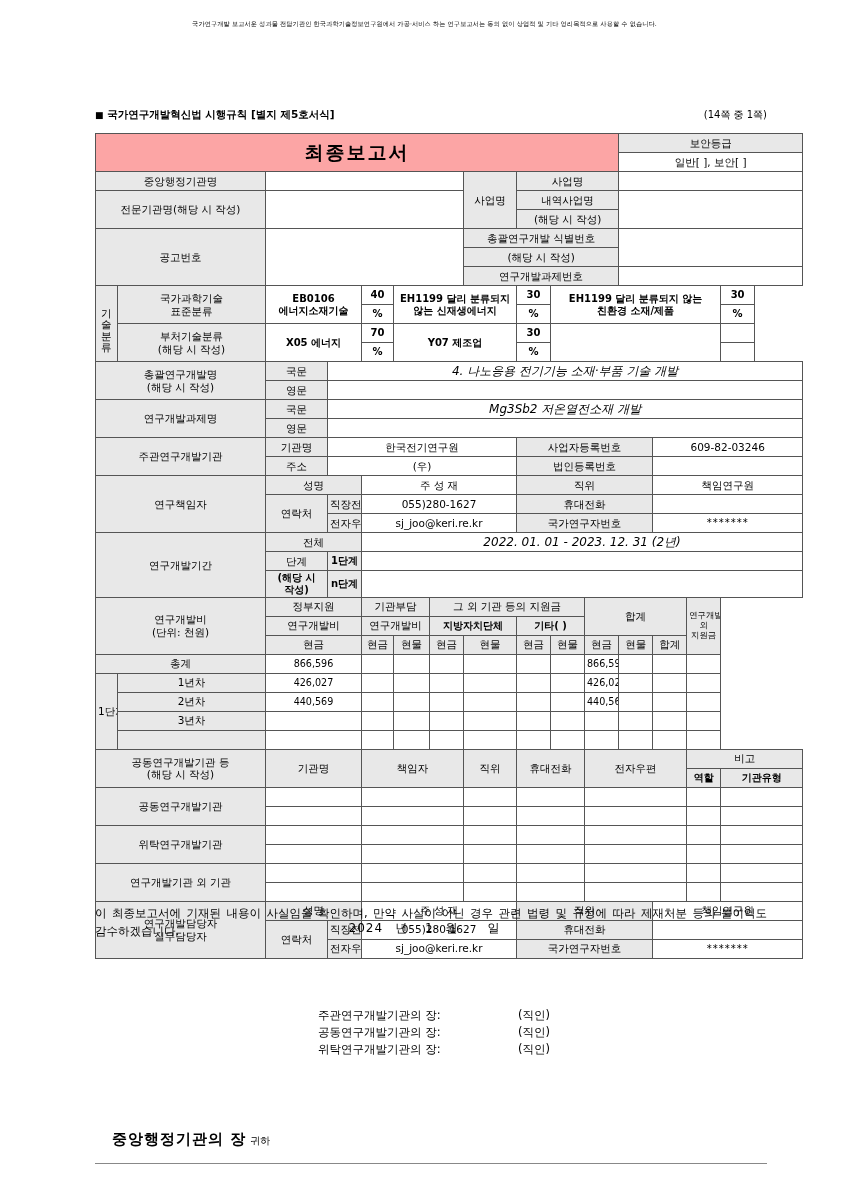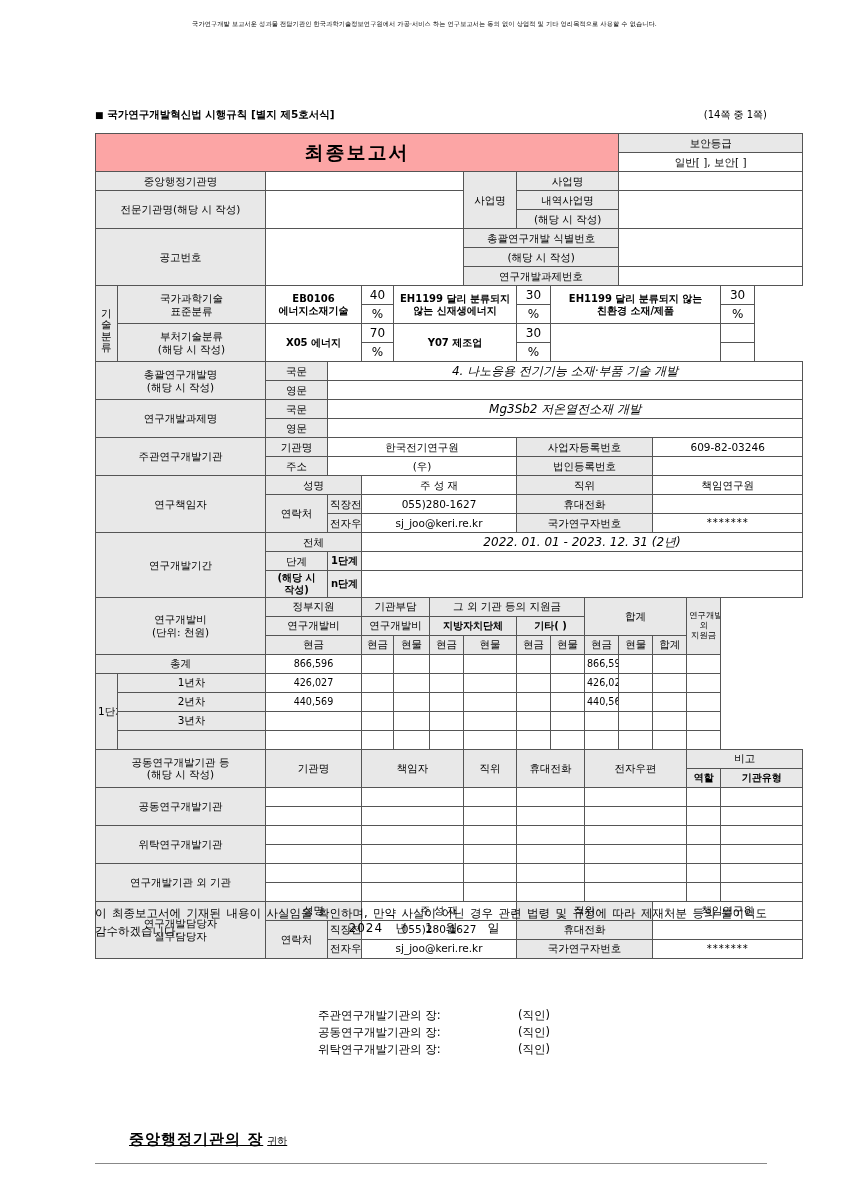--- a/index.html
+++ b/index.html
@@ -84,21 +84,21 @@
     background: #fca5a5;
   }
   .vert {
     writing-mode: vertical-rl;
     text-orientation: upright;
     letter-spacing: 1px;
     line-height: 1;
     background: #e8e8e8;
     font-size: 10.5px;
   }
-  .num { font-size: 12px; }
+  .num { font-size: 10px; font-weight: bold; }
   .small { font-size: 10px; font-weight: bold; }
   .tiny { font-size: 8.4px; }
   .pad-l { text-align: left; padding-left: 4px; }
   .big-txt { font-size: 12px; font-style: italic; }
   .money { font-size: 9.6px; text-align: left; padding-left: 6px; }
   .stars { letter-spacing: 1px; font-size: 10px; }
 
   
   .declare {
     position: absolute;
@@ -136,25 +136,24 @@
     margin-bottom: 2px;
   }
   .sigrow .who { width: 200px; text-align: left; }
   .sigrow .seal { width: 100px; text-align: left; }
   .sig-lead { margin-bottom: 18px; }
 
   
   .addressee {
     position: absolute;
     top: 1130px;
-    left: 129px;
+    left: 112px;
     font-size: 15px;
     font-weight: bold;
     letter-spacing: 1px;
-    text-decoration: underline;
   }
   .addressee .suffix {
     font-size: 10px;
     font-weight: normal;
     letter-spacing: 0;
     margin-left: 4px;
   }
   .footrule {
     position: absolute;
     top: 1163px;

